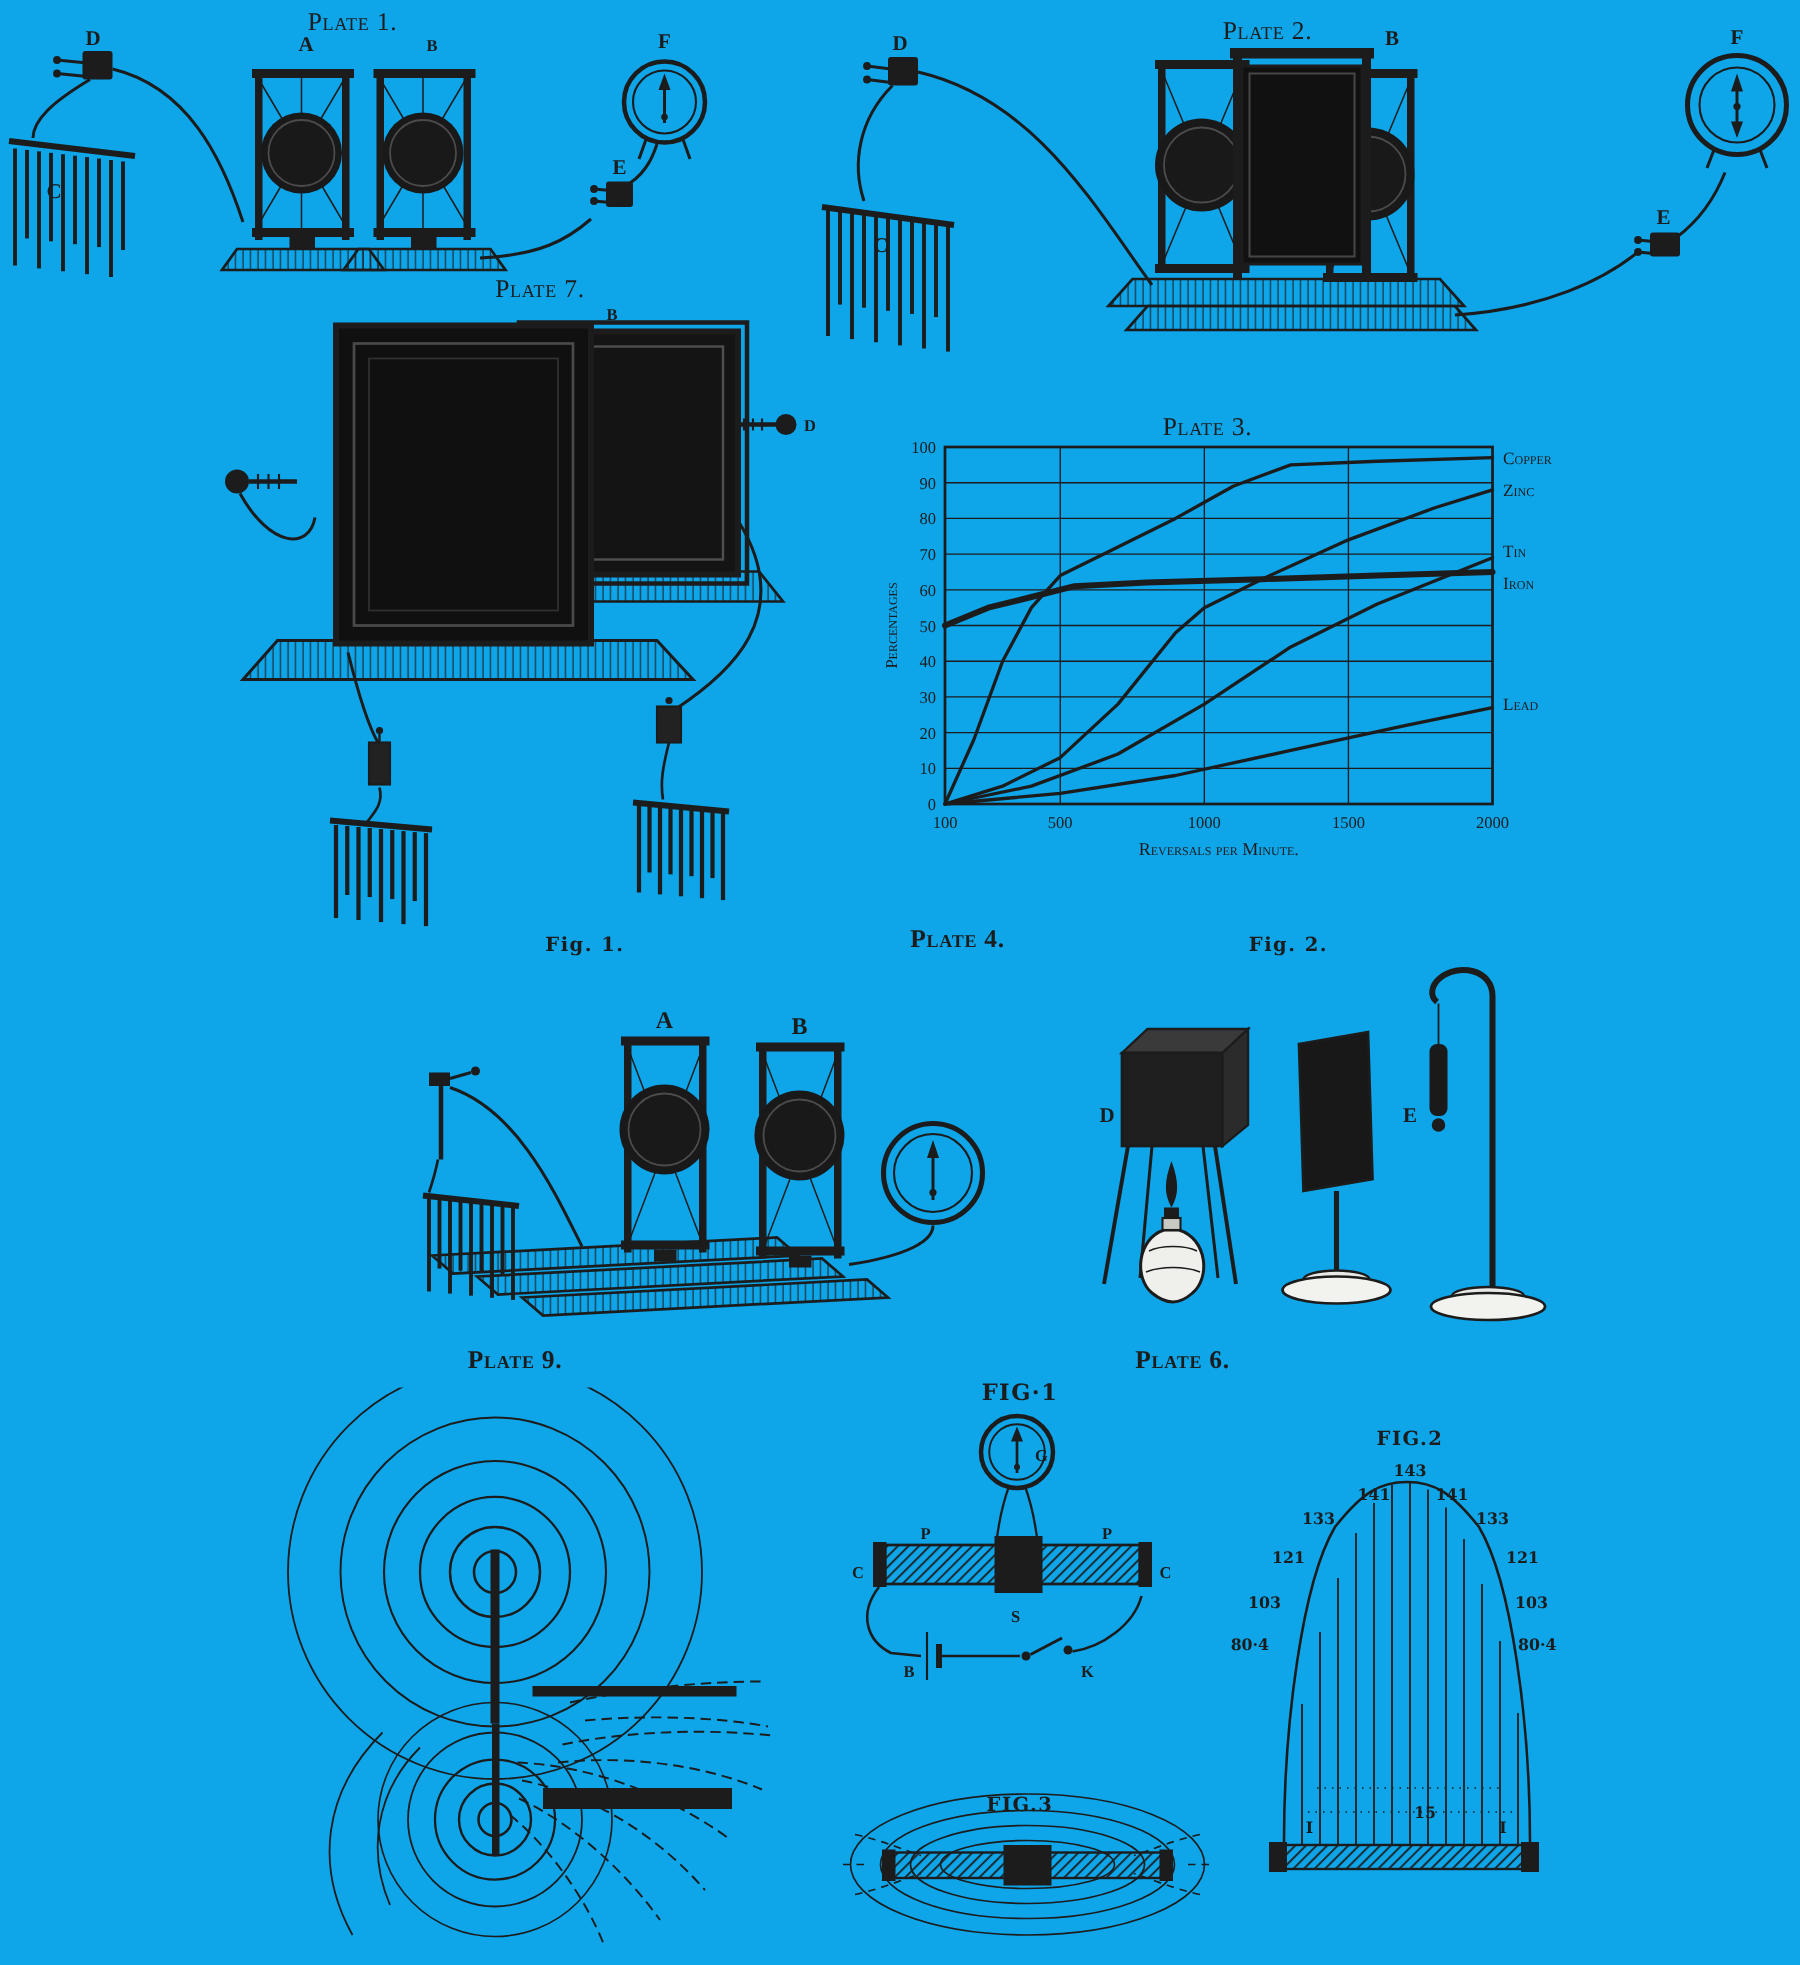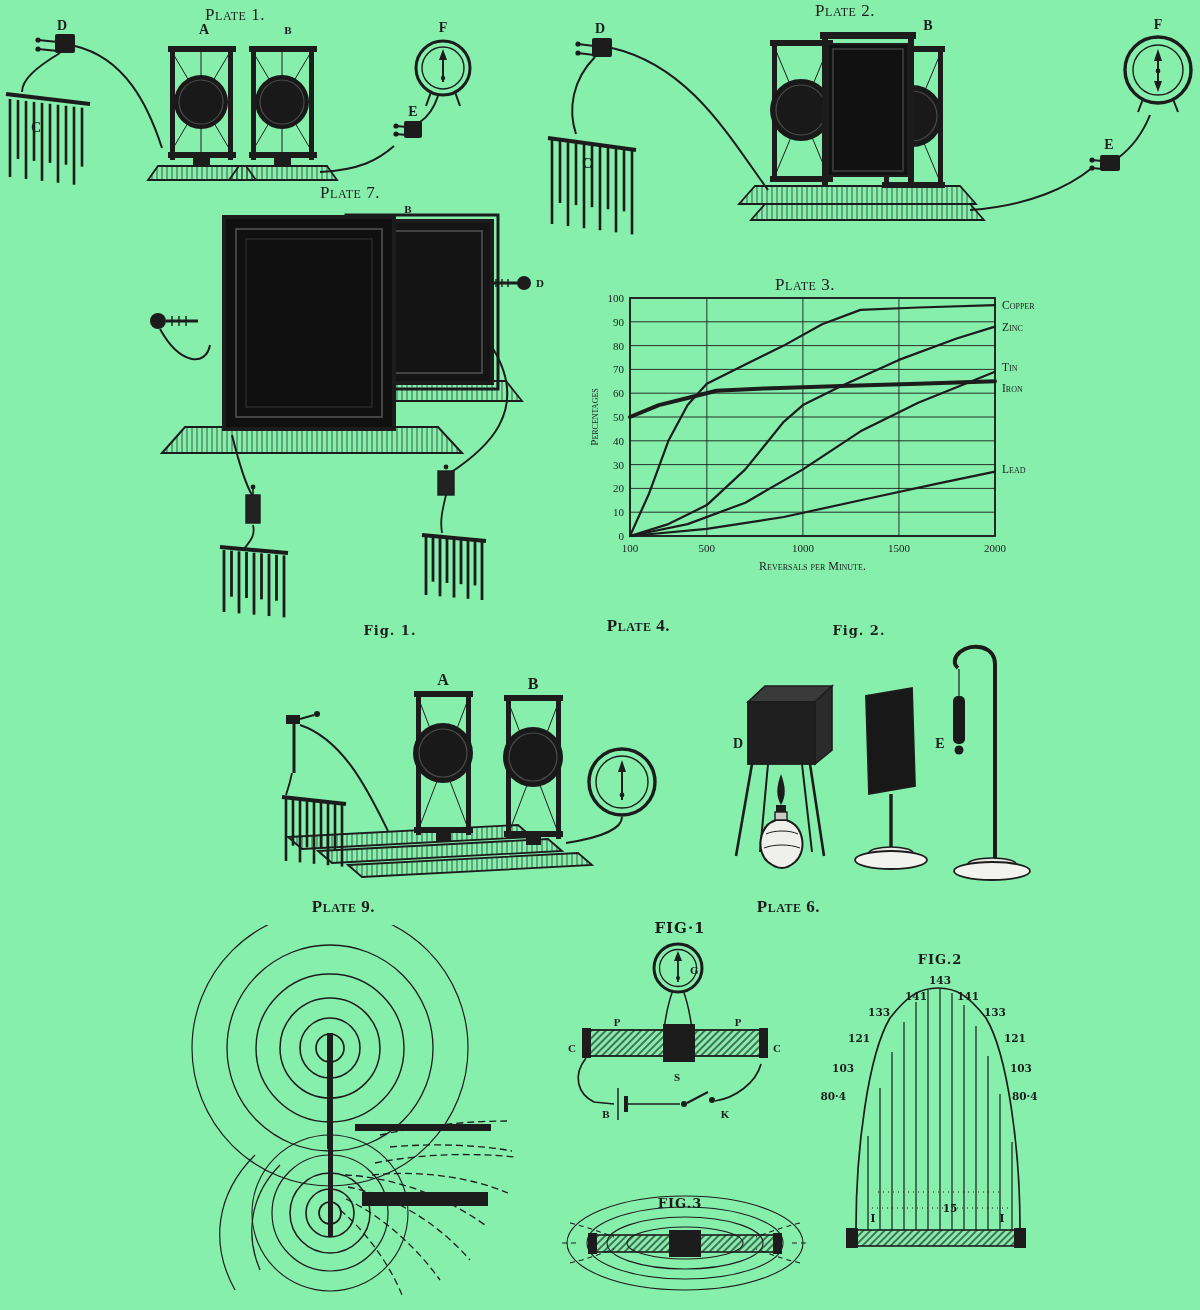--- a/index.html
+++ b/index.html
@@ -1,19 +1,19 @@
 <!DOCTYPE html>
 <html><head>
 <meta charset="utf-8">
 <style>
   * { box-sizing: border-box; }
   html,body { margin:0; padding:0; background:#e9e9e5; }
   .page {
     position:relative; width:1200px; height:1310px;
-    background:#86efac; color:#1c1c1c;
+    background:#0ea5e9; color:#1c1c1c;
     font-family:"Liberation Serif", serif;
     overflow:hidden; margin:0 auto;
   }
   .abs { position:absolute; }
   .plate-title {
     font-variant:small-caps; font-size:17px; letter-spacing:.5px;
     text-align:center; white-space:nowrap;
   }
   .bold { font-weight:bold;text-align:right; }
   .fig-label {
@@ -38,22 +38,22 @@
       <pattern id="hatchA" width="5" height="5" patternUnits="userSpaceOnUse" patternTransform="rotate(45)">
         <line x1="2" y1="0" x2="2" y2="5" stroke="#1c1c1c" stroke-width="1.2"></line>
       </pattern>
       <pattern id="ribA" width="5" height="5" patternUnits="userSpaceOnUse">
         <line x1="2" y1="0" x2="2" y2="5" stroke="#1c1c1c" stroke-width="0.7"></line>
       </pattern>
     </defs>
   </svg>
 
   <div class="abs plate-title" style="left:170px;top:5px;width:130px">Plate 1.</div>
-  <div class="abs plate-title" style="left:780px;top:1px;width:130px">Plate 2.</div>
-  <div class="abs plate-title" style="left:285px;top:183px;width:130px">Plate 7.</div>
+  <div class="abs plate-title" style="left:780px;top:11px;width:130px">Plate 2.</div>
+  <div class="abs plate-title" style="left:295px;top:183px;width:130px">Plate 7.</div>
   <div class="abs plate-title" style="left:740px;top:275px;width:130px">Plate 3.</div>
   <div class="abs fig-label" style="left:335px;top:623px;width:110px">Fig. 1.</div>
   <div class="abs plate-title bold" style="left:550px;top:616px;width:120px">Plate 4.</div>
   <div class="abs fig-label" style="left:814px;top:623px;width:90px">Fig. 2.</div>
   <div class="abs plate-title bold" style="left:265px;top:897px;width:110px">Plate 9.</div>
   <div class="abs plate-title bold" style="left:710px;top:897px;width:110px">Plate 6.</div>
   <div class="abs fig-label sm" style="left:645px;top:919px;width:70px">FIG·1</div>
   <div class="abs fig-label" style="left:640px;top:1196px;width:80px">FIG.3</div>
   <div class="abs fig-label" style="left:905px;top:952px;width:70px">FIG.2</div>
 

